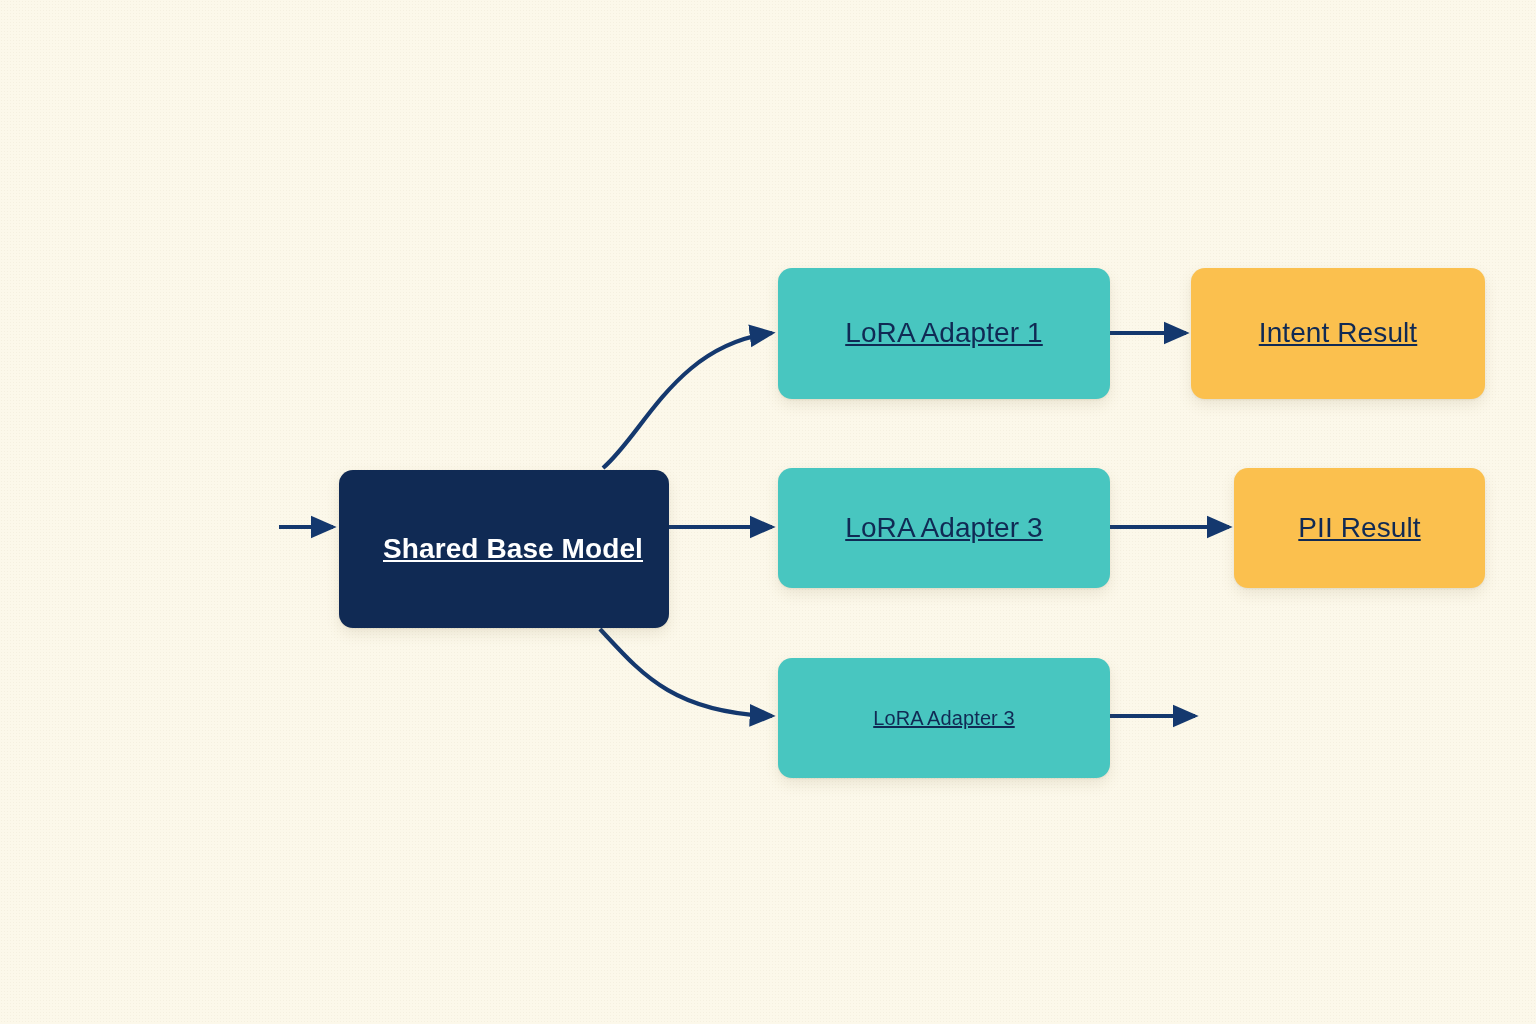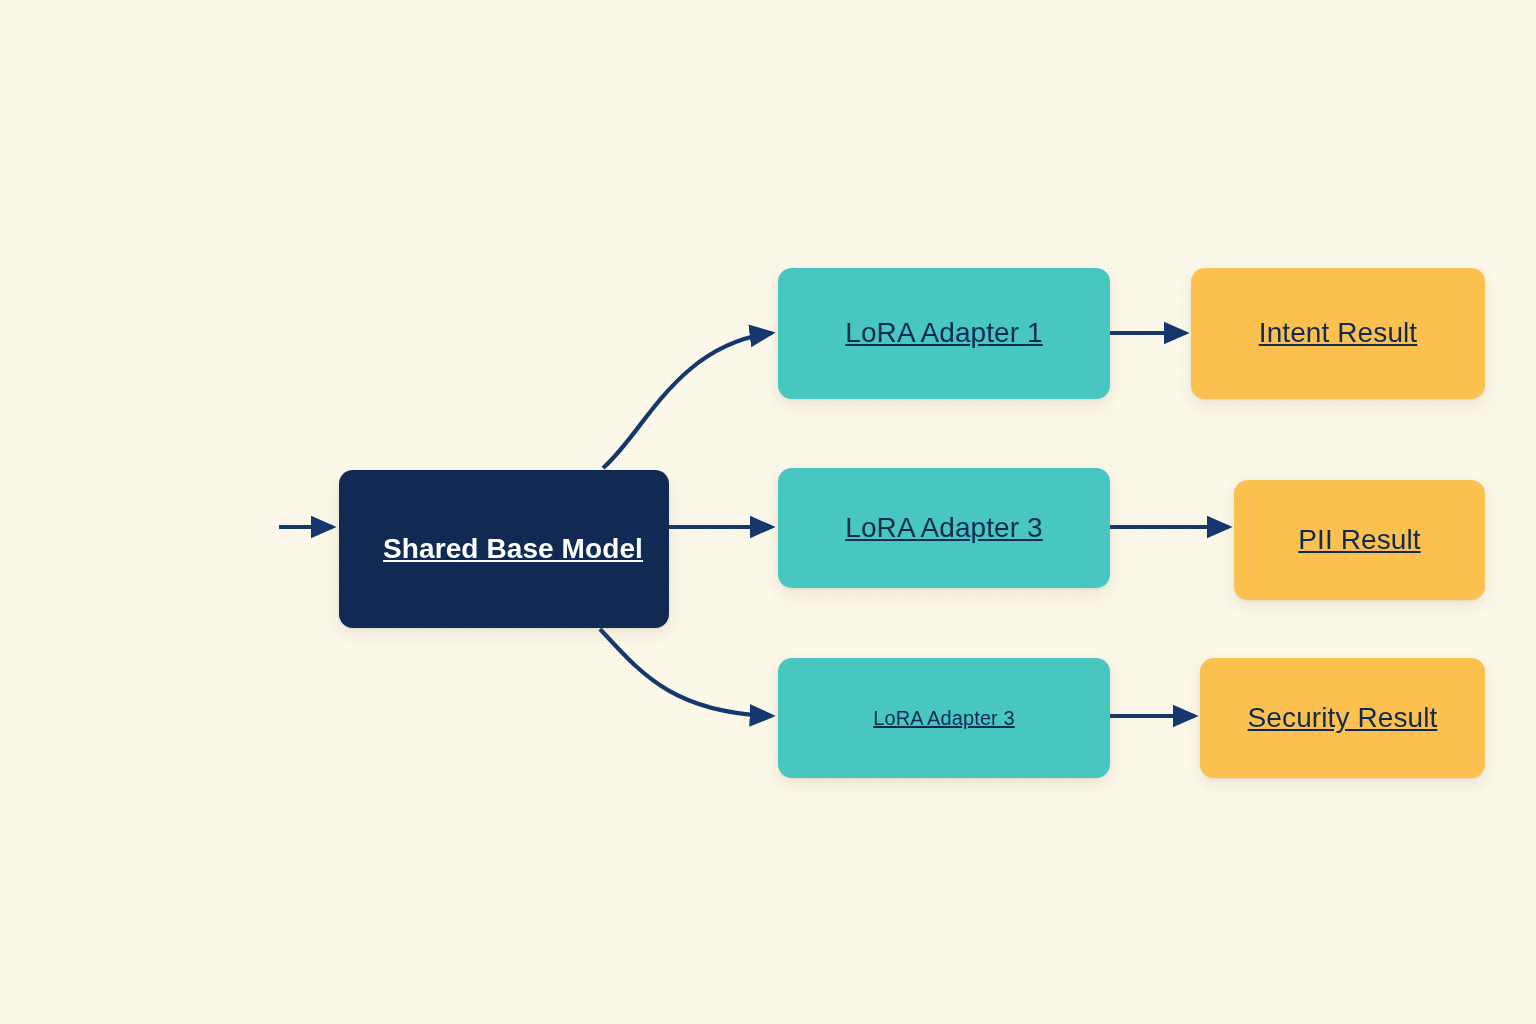--- a/index.html
+++ b/index.html
@@ -76,21 +76,21 @@
 
   
   #node-input    { left: 35px;   top: 469px; width: 244px; height: 117px; padding: 0 0 0 50px; font-size: 27px; font-weight: 600; }
   #node-base     { left: 339px;  top: 470px; width: 330px; height: 158px; padding: 0 12px 0 44px; font-size: 28px; font-weight: 600; }
 
   #node-lora1    { left: 778px;  top: 268px; width: 332px; height: 131px; font-size: 28px; font-weight: 500; }
   #node-lora2    { left: 778px;  top: 468px; width: 332px; height: 120px; font-size: 28px; font-weight: 500; }
   #node-lora3    { left: 778px;  top: 658px; width: 332px; height: 120px; font-size: 20px; font-weight: 500; }
 
   #node-result1  { left: 1191px; top: 268px; width: 294px; height: 131px; font-size: 28px; font-weight: 500; align-items: center; }
-  #node-result2  { left: 1234px; top: 468px; width: 251px; height: 120px; font-size: 28px; font-weight: 500; margin-top: 12px; }
+  #node-result2  { left: 1234px; top: 468px; width: 251px; height: 120px; font-size: 28px; font-weight: 500; }
   #node-result3  { left: 1200px; top: 658px; width: 285px; height: 120px; font-size: 28px; font-weight: 500; }
 </style>
 </head>
 <body>
 
 <div id="canvas">
 
   <svg class="edges" viewBox="0 0 1536 1024" width="1536" height="1024" aria-hidden="true">
     <defs>
       <marker id="arrowhead" viewBox="0 0 10 10" refX="8.6" refY="5" markerWidth="6.2" markerHeight="6.2" orient="auto-start-reverse">
@@ -133,17 +133,14 @@
   </div>
 
   <div class="node n-result center" id="node-result1">
     <span class="label">Intent Result</span>
   </div>
 
   <div class="node n-result center" id="node-result2">
     <span class="label">PII Result</span>
   </div>
 
-  <div class="node n-result center" id="node-result3">
-    <span class="label">Security Result</span>
-  </div>
 
 </div>
 
 </body></html>

